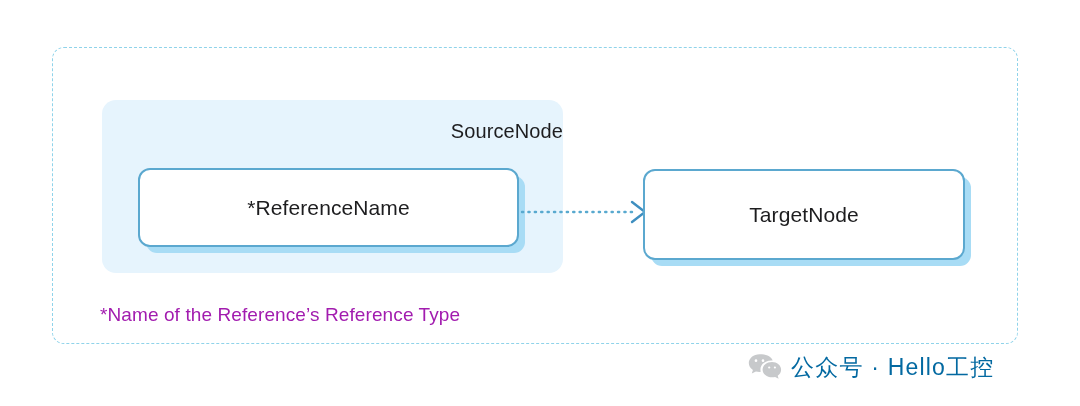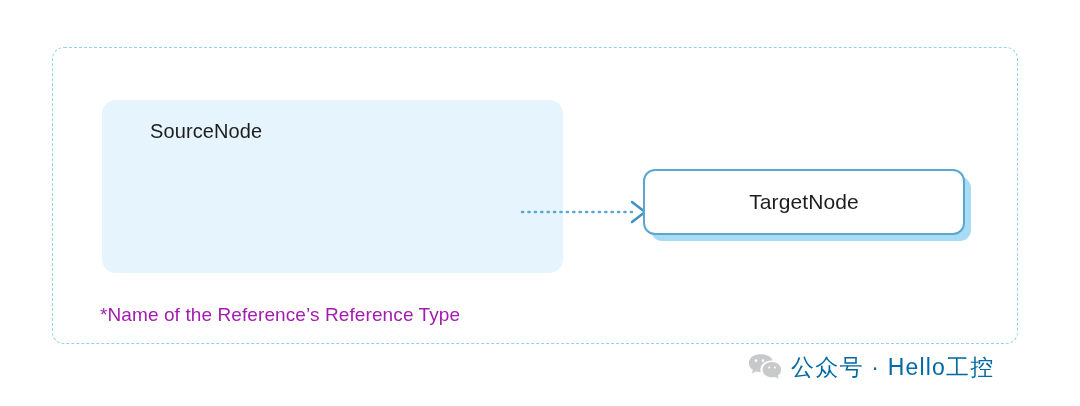--- a/index.html
+++ b/index.html
@@ -44,26 +44,25 @@
     box-sizing: border-box;
     background: #e6f4fd;
     border-radius: 14px;
   }
 
   .source-group-label {
     position: absolute;
     left: 0;
     top: 18px;
     width: 100%;
-    text-align: left;
+    text-align: right;
     font-size: 20px;
     color: #1d1d1f;
     letter-spacing: 0.1px;
     line-height: 26px;
-    margin-left: 48px;
   }
 
   
   .node-box {
     position: absolute;
     box-sizing: border-box;
     background: #ffffff;
     border: 2px solid #5ba8cf;
     border-radius: 12px;
     box-shadow: 7px 7px 0 -1px #a8dcf5;
@@ -86,21 +85,21 @@
     top: 168px;
     width: 381px;
     height: 79px;
   }
 
   
   .target-box {
     left: 643px;
     top: 169px;
     width: 322px;
-    height: 66px;
+    height: 91px;
   }
 
   
   .connector {
     position: absolute;
     left: 520px;
     top: 192px;
     width: 134px;
     height: 40px;
     pointer-events: none;
@@ -145,20 +144,23 @@
 <body>
 
 <div id="canvas">
 
   <div class="dashed-frame"></div>
 
   <div class="source-group">
     <div class="source-group-label">SourceNode</div>
   </div>
 
+  <div class="node-box reference-box">
+    <span class="node-label">*ReferenceName</span>
+  </div>
 
   <svg class="connector" viewBox="0 0 134 40">
     <line x1="2" y1="20" x2="116" y2="20" stroke="#58a9cf" stroke-width="2.4" stroke-linecap="round" stroke-dasharray="1.2 5.2"></line>
     <polyline points="112,10 125,20 112,30" fill="none" stroke="#3f8fc0" stroke-width="2.4" stroke-linecap="round" stroke-linejoin="round"></polyline>
   </svg>
 
   <div class="node-box target-box">
     <span class="node-label">TargetNode</span>
   </div>
 

